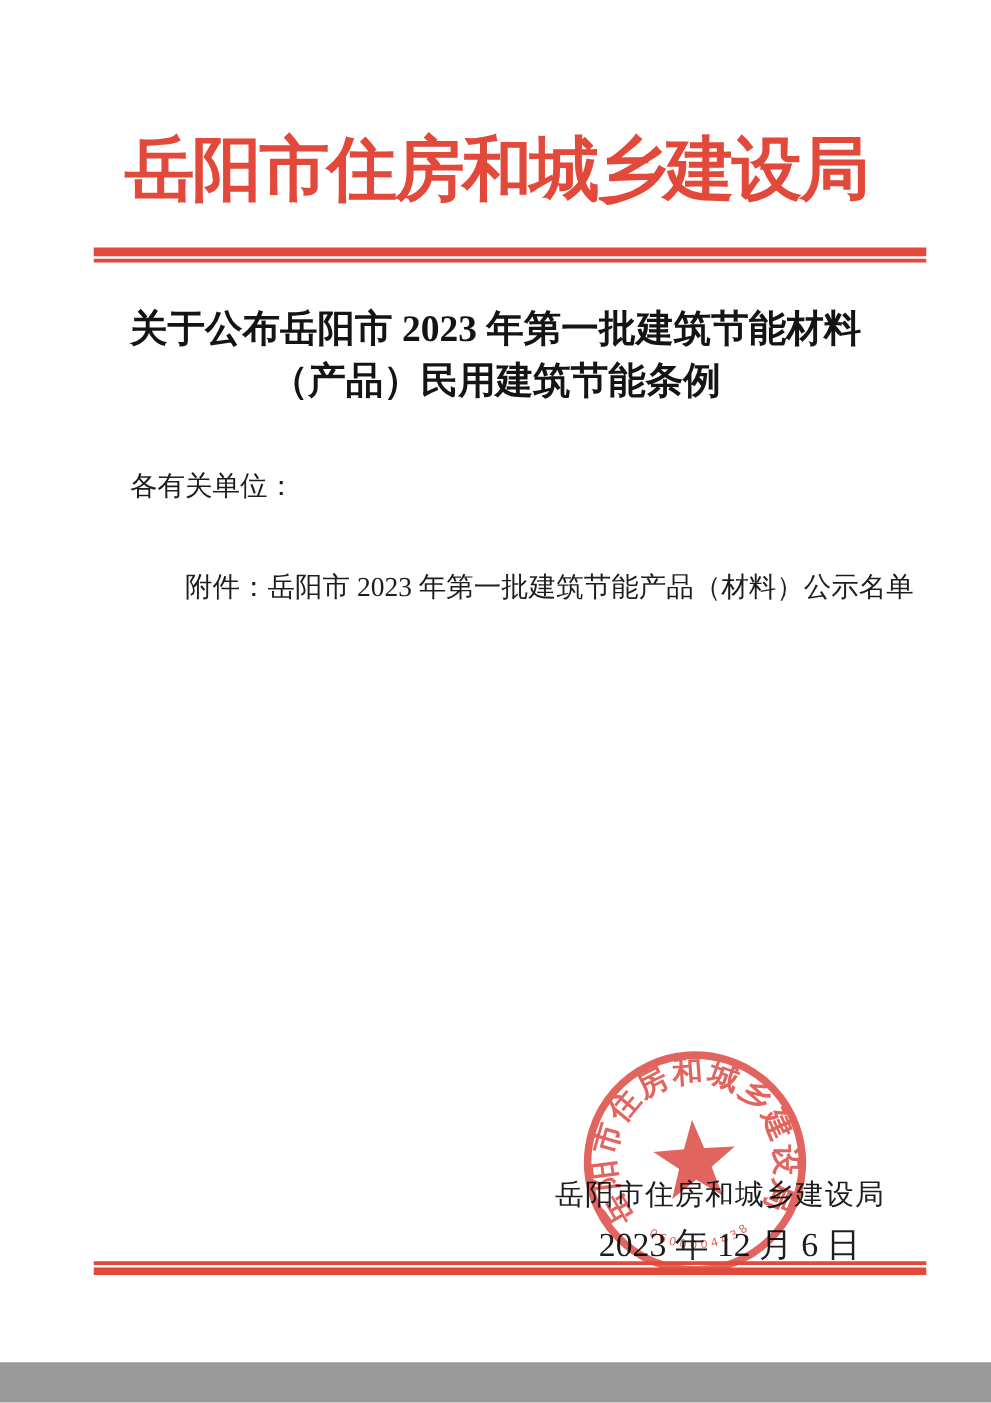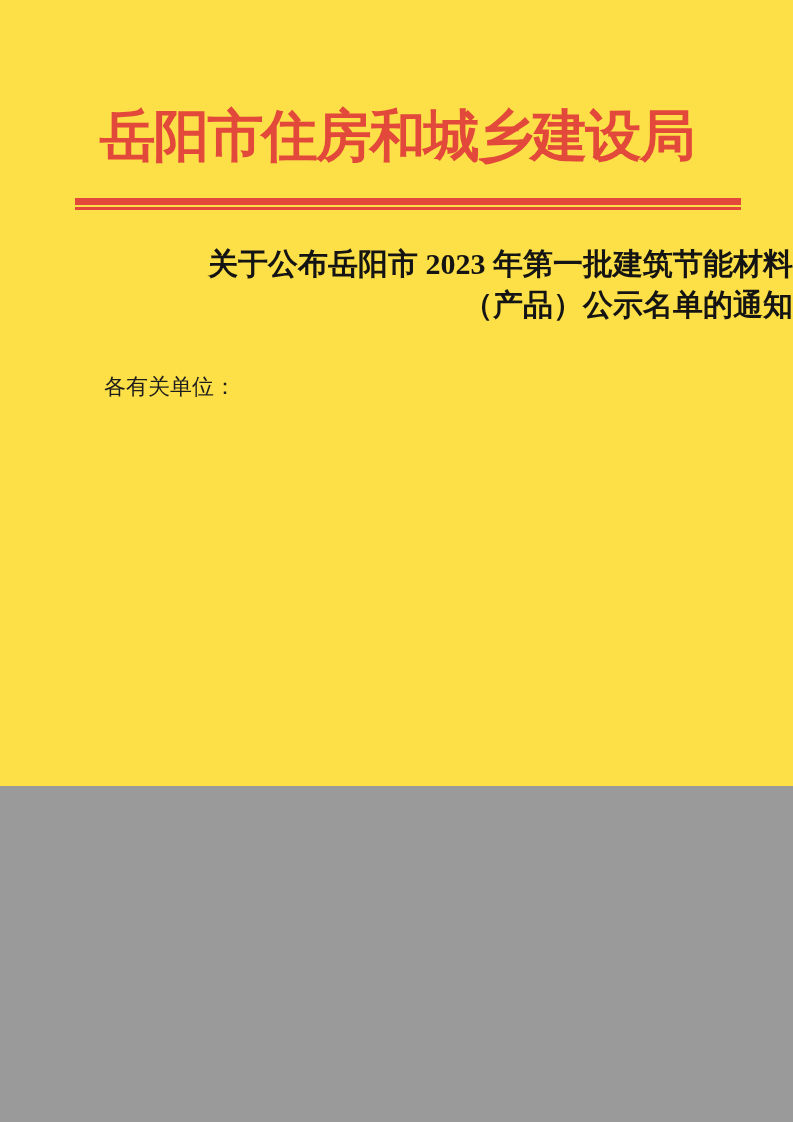--- a/index.html
+++ b/index.html
@@ -1,21 +1,21 @@
 <!DOCTYPE html>
 <html lang="zh"><head>
 <meta charset="utf-8">
 <style>
   html, body { margin: 0; padding: 0; background: #9a9a9a; }
   .page {
     position: relative;
     width: 793px;
-    height: 786px;
+    height: 1090px;
     margin: 0 auto;
-    background: #fde047;
+    background: #ffffff;
     font-family: "Liberation Serif", "DejaVu Serif", serif;
     overflow: hidden;
   }
 
   
   .agency-header {
     position: absolute;
     top: 94px; left: 0; right: 0;
     text-align: center;
     color: #e2493b;
@@ -34,39 +34,39 @@
   .rule .gap { background: transparent; height: 2px; }
   .rule-top .bar-a { height: 7px; }
   .rule-top .bar-b { height: 3px; }
   .rule-bottom .bar-a { height: 3px; }
   .rule-bottom .bar-b { height: 6px; }
 
   
   .doc-title {
     position: absolute;
     top: 243px; left: 0; right: 0;
-    text-align: right;
+    text-align: center;
     color: #141414;
     font-size: 30px;
     font-weight: bold;
     line-height: 41px;
   }
 
   
   .body-text {
     position: absolute;
     top: 369px;
     left: 104px;
     width: 637px;
     font-size: 22px;
     line-height: 40px;
     color: #1d1d1d;
     text-align: justify;
   }
-  .body-text p { margin: 0; font-family: Liberation Mono, monospace; }
+  .body-text p { margin: 0; }
   .body-text p.indent { text-indent: 2em; }
   .body-text p.attachment { margin-top: 41px; text-indent: 2em; }
 
   
   .signing-agency {
     position: absolute;
     top: 940px; left: 444px;
     font-size: 23px;
     letter-spacing: 1px;
     color: #1d1d1d;
@@ -99,25 +99,26 @@
   <div class="agency-header">岳阳市住房和城乡建设局</div>
 
   <div class="rule rule-top">
     <div class="bar bar-a"></div>
     <div class="gap"></div>
     <div class="bar bar-b"></div>
   </div>
 
   <div class="doc-title">
     <div>关于公布岳阳市 2023 年第一批建筑节能材料</div>
-    <div>（产品）公示名单的通知</div>
+    <div>（产品）民用建筑节能条例</div>
   </div>
 
   <div class="body-text">
     <p>各有关单位：</p>
+    <p class="attachment">附件：岳阳市 2023 年第一批建筑节能产品（材料）公示名单</p>
   </div>
 
   <div class="signing-agency">岳阳市住房和城乡建设局</div>
 
   <div class="signing-date">2023 年 12 月 6 日</div>
 
   <div class="seal">
     <svg viewBox="0 0 188 188" width="190" height="190">
       <defs>
         <path id="sealArc" d="M 52.9 143 A 64 64 0 1 1 135.1 143" fill="none"></path>

